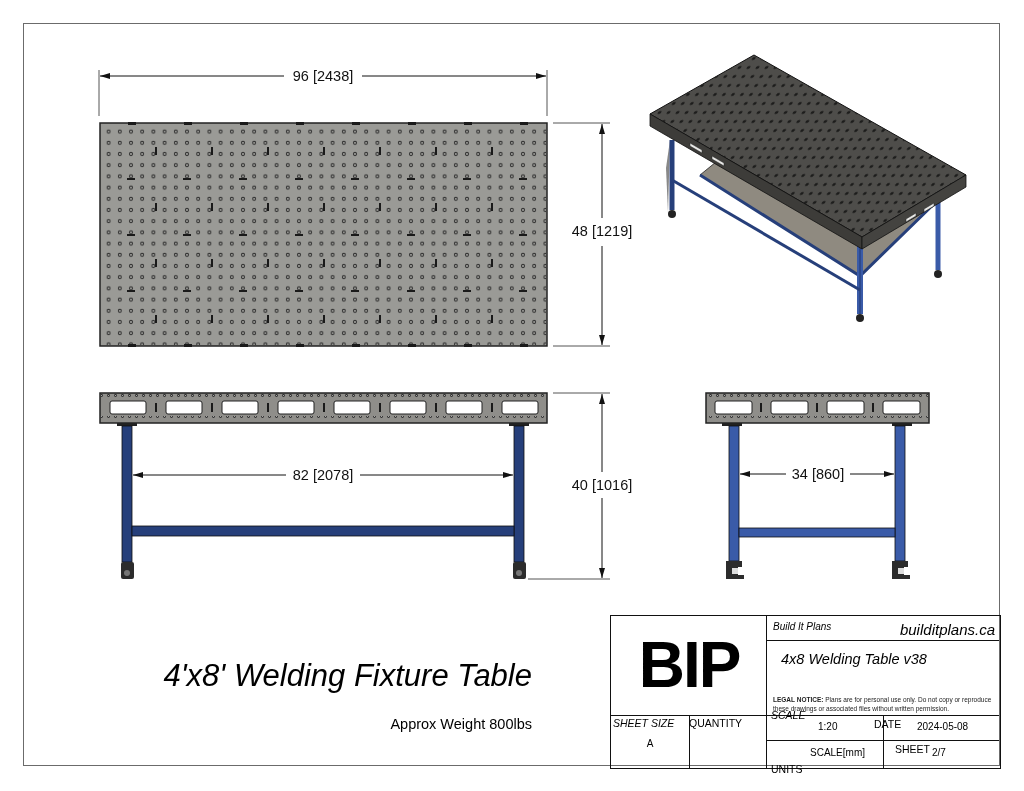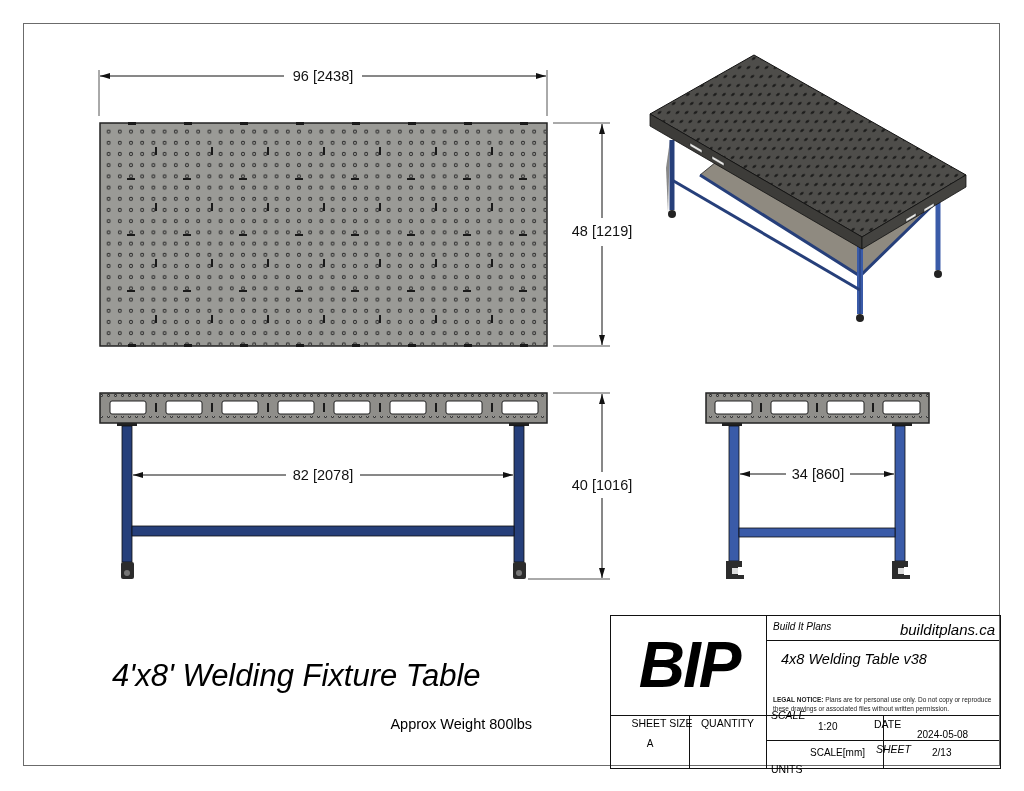--- a/index.html
+++ b/index.html
@@ -1,26 +1,26 @@
 <!DOCTYPE html>
 <html><head>
 <meta charset="utf-8">
 <style>
   html,body{margin:0;padding:0;background:#fff;}
   body{width:1024px;height:791px;position:relative;overflow:hidden;font-family:"Liberation Sans",sans-serif;color:#000;}
   .sheet-border{position:absolute;left:23px;top:23px;width:977px;height:743px;border:1px solid #6b6b6b;box-sizing:border-box;}
   svg.drawing{position:absolute;left:0;top:0;}
   .dimtxt{font-family:"Liberation Sans",sans-serif;font-size:14.5px;fill:#111;}
-  .title-main{position:absolute;left:112px;top:658px;width:420px;text-align:left;font-size:31px;font-style:italic;}
+  .title-main{position:absolute;left:112px;top:658px;width:420px;text-align:right;font-size:31px;font-style:italic;}
   .title-sub{position:absolute;left:112px;top:716px;width:420px;text-align:right;font-size:14.5px;}
   .tb{position:absolute;left:610px;top:615px;width:391px;height:154px;border:1.5px solid #111;box-sizing:border-box;}
   .tb div{position:absolute;box-sizing:border-box;}
   .tb .vl{width:0;border-left:1.5px solid #111;}
   .tb .hl{height:0;border-top:1.5px solid #111;}
-  .bip{left:0;top:14px;width:156px;text-align:center;font-size:64px;font-weight:bold;font-style:italic;letter-spacing:-2px;line-height:70px;}
+  .bip{left:0;top:14px;width:156px;text-align:center;font-size:64px;font-weight:bold;letter-spacing:-2px;line-height:70px;}
   .company{left:162px;top:5px;font-size:10px;font-style:italic;}
   .website{right:5px;top:5px;font-size:15px;font-style:italic;}
   .drawing-name{left:170px;top:35px;font-size:14.5px;font-style:italic;}
   .legal{left:162px;top:79px;width:225px;font-size:6.5px;line-height:9px;color:#222;}
   .legal b{font-weight:bold;}
   .lbl{font-size:10.5px;}
   .val{font-size:10px;}
 </style>
 </head>
 <body>
@@ -242,27 +242,27 @@
   <div class="vl" style="left:78px;top:99px;height:53px;"></div>
   <div class="vl" style="left:272px;top:99px;height:53px;"></div>
   <div class="hl" style="left:155px;top:124px;width:233px;"></div>
 
   <div class="bip">BIP</div>
   <div class="company">Build It Plans</div>
   <div class="website">builditplans.ca</div>
   <div class="drawing-name">4x8 Welding Table v38</div>
   <div class="legal"><b>LEGAL NOTICE:</b><span> Plans are for personal use only. Do not copy or reproduce these drawings or associated files without written permission.</span></div>
 
-  <div class="lbl" style="left:12px;top:101px;width:78px;text-align:center;">SHEET SIZE</div>
+  <div class="lbl" style="left:2px;top:101px;width:78px;font-style:italic;">SHEET SIZE</div>
   <div class="val" style="left:0;top:122px;width:78px;text-align:center;">A</div>
-  <div class="lbl" style="left:78px;top:101px;width:77px;text-align:center;">QUANTITY</div>
+  <div class="lbl" style="left:78px;top:101px;width:77px;text-align:left;">QUANTITY</div>
   <div class="val" style="left:78px;top:122px;width:77px;text-align:center;"></div>
 
   <div class="lbl" style="left:160px;top:93px;font-style:italic;">SCALE</div>
   <div class="val" style="left:207px;top:105px;">1:20</div>
   <div class="lbl" style="left:263px;top:102px;">DATE</div>
-  <div class="val" style="left:306px;top:113px;">2024-05-08</div>
+  <div class="val" style="left:306px;top:105px;">2024-05-08</div>
 
   <div class="lbl" style="left:160px;top:127px;margin-top:20px;">UNITS</div>
   <div class="val" style="left:199px;top:131px;">SCALE[mm]</div>
-  <div class="lbl" style="left:265px;top:127px;font-style:italic;">SHEET</div>
-  <div class="val" style="left:321px;top:131px;">2/13</div>
+  <div class="lbl" style="left:284px;top:127px;">SHEET</div>
+  <div class="val" style="left:321px;top:131px;">2/7</div>
 </div>
 
 </body></html>

